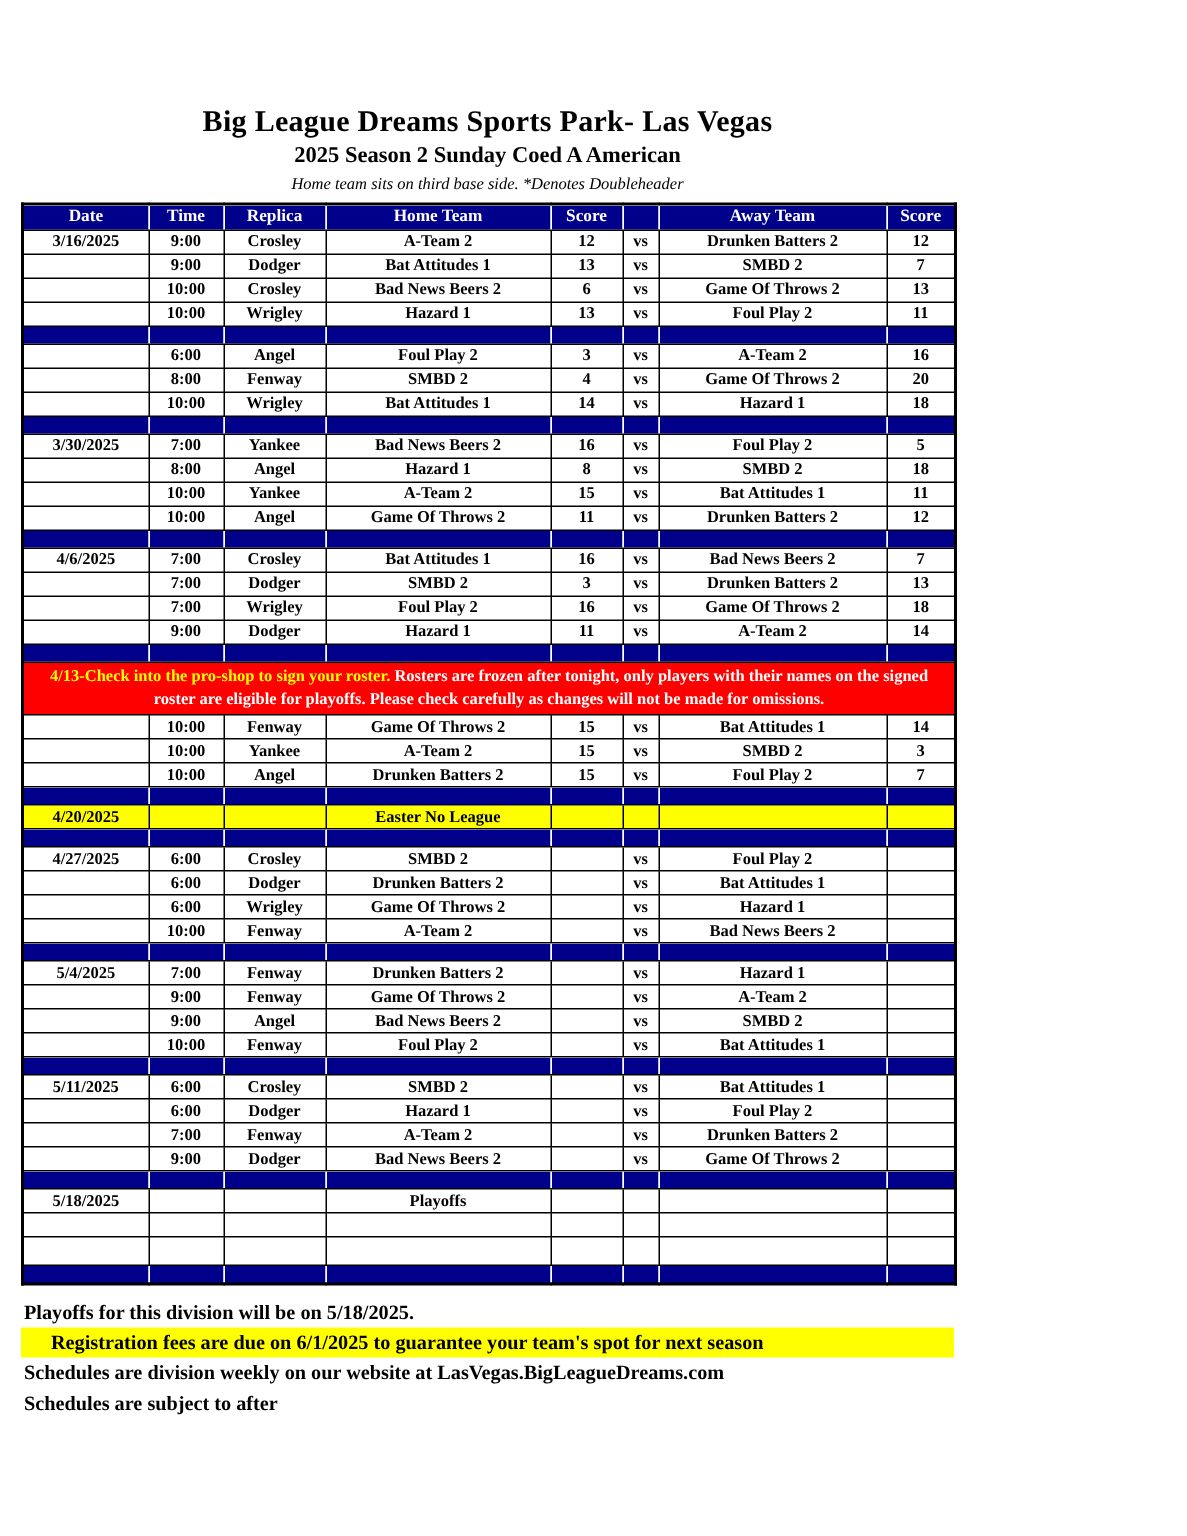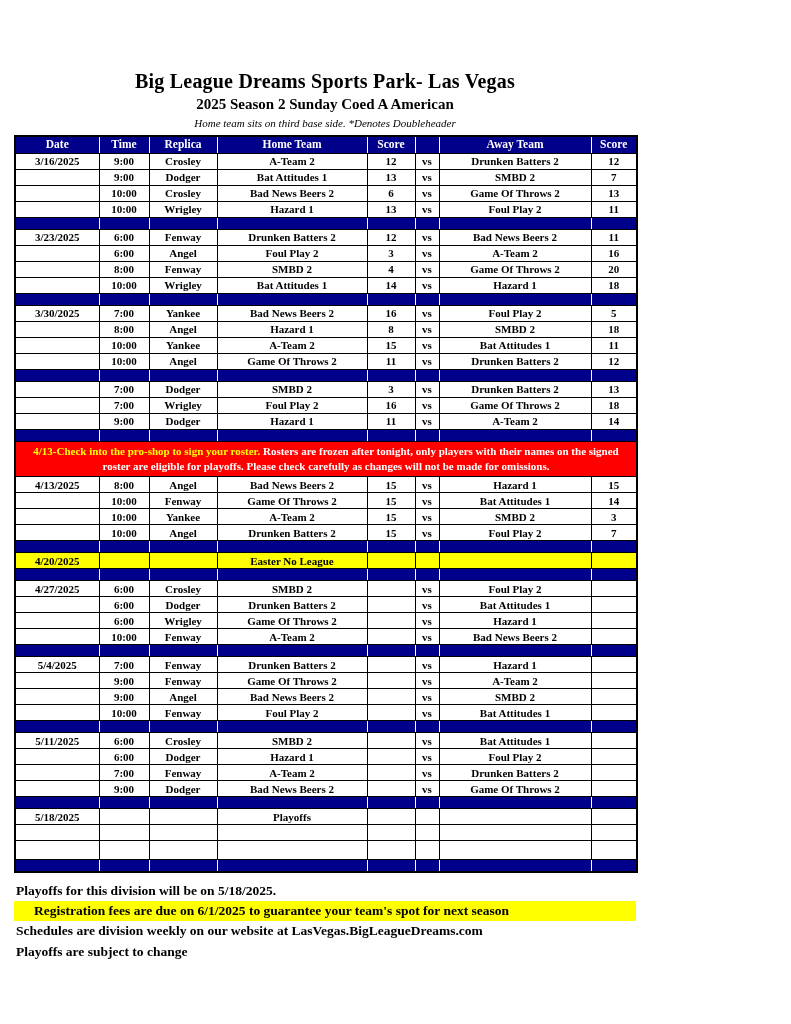--- a/index.html
+++ b/index.html
@@ -154,30 +154,20 @@
           <td></td>
           <td></td>
           <td></td>
           <td></td>
           <td></td>
           <td></td>
           <td></td>
           <td></td>
         </tr>
         <tr>
-          <td>3/23/2025</td>
-          <td>6:00</td>
-          <td>Fenway</td>
-          <td class="hl">Drunken Batters 2</td>
-          <td class="hl">12</td>
-          <td class="vs-cell">vs</td>
-          <td>Bad News Beers 2</td>
-          <td>11</td>
-        </tr>
-        <tr>
           <td></td>
           <td>6:00</td>
           <td>Angel</td>
           <td>Foul Play 2</td>
           <td>3</td>
           <td class="vs-cell">vs</td>
           <td class="hl">A-Team 2</td>
           <td class="hl">16</td>
         </tr>
         <tr>
@@ -254,20 +244,30 @@
           <td></td>
           <td></td>
           <td></td>
           <td></td>
           <td></td>
           <td></td>
           <td></td>
           <td></td>
         </tr>
         <tr>
+          <td>4/6/2025</td>
+          <td>7:00</td>
+          <td>Crosley</td>
+          <td class="hl">Bat Attitudes 1</td>
+          <td class="hl">16</td>
+          <td class="vs-cell">vs</td>
+          <td>Bad News Beers 2</td>
+          <td>7</td>
+        </tr>
+        <tr>
           <td></td>
           <td>7:00</td>
           <td>Dodger</td>
           <td>SMBD 2</td>
           <td>3</td>
           <td class="vs-cell">vs</td>
           <td class="hl">Drunken Batters 2</td>
           <td class="hl">13</td>
         </tr>
         <tr>
@@ -295,30 +295,20 @@
           <td></td>
           <td></td>
           <td></td>
           <td></td>
           <td></td>
           <td></td>
           <td></td>
         </tr>
         <tr class="notice-row">
           <td colspan="8"><span class="lead">4/13-Check into the pro-shop to sign your roster.</span> <span>Rosters are frozen after tonight, only players with their names on the signed roster are eligible for playoffs. Please check carefully as changes will not be made for omissions.</span></td>
-        </tr>
-        <tr>
-          <td>4/13/2025</td>
-          <td>8:00</td>
-          <td>Angel</td>
-          <td class="hl">Bad News Beers 2</td>
-          <td class="hl">15</td>
-          <td class="vs-cell">vs</td>
-          <td class="hl">Hazard 1</td>
-          <td class="hl">15</td>
         </tr>
         <tr>
           <td></td>
           <td>10:00</td>
           <td>Fenway</td>
           <td class="hl">Game Of Throws 2</td>
           <td class="hl">15</td>
           <td class="vs-cell">vs</td>
           <td>Bat Attitudes 1</td>
           <td>14</td>
@@ -563,15 +553,15 @@
           <td></td>
           <td></td>
         </tr>
       </tbody>
   </table>
 
   <div class="footer" id="footer">
       <div class="footer-line">Playoffs for this division will be on 5/18/2025.</div>
       <div class="footer-line fhl">Registration fees are due on 6/1/2025 to guarantee your team's spot for next season</div>
       <div class="footer-line">Schedules are division weekly on our website at LasVegas.BigLeagueDreams.com</div>
-      <div class="footer-line">Playoffs are subject to change</div>
+      <div class="footer-line">Schedules are subject to after</div>
     </div>
 </div>
 
 </body></html>

